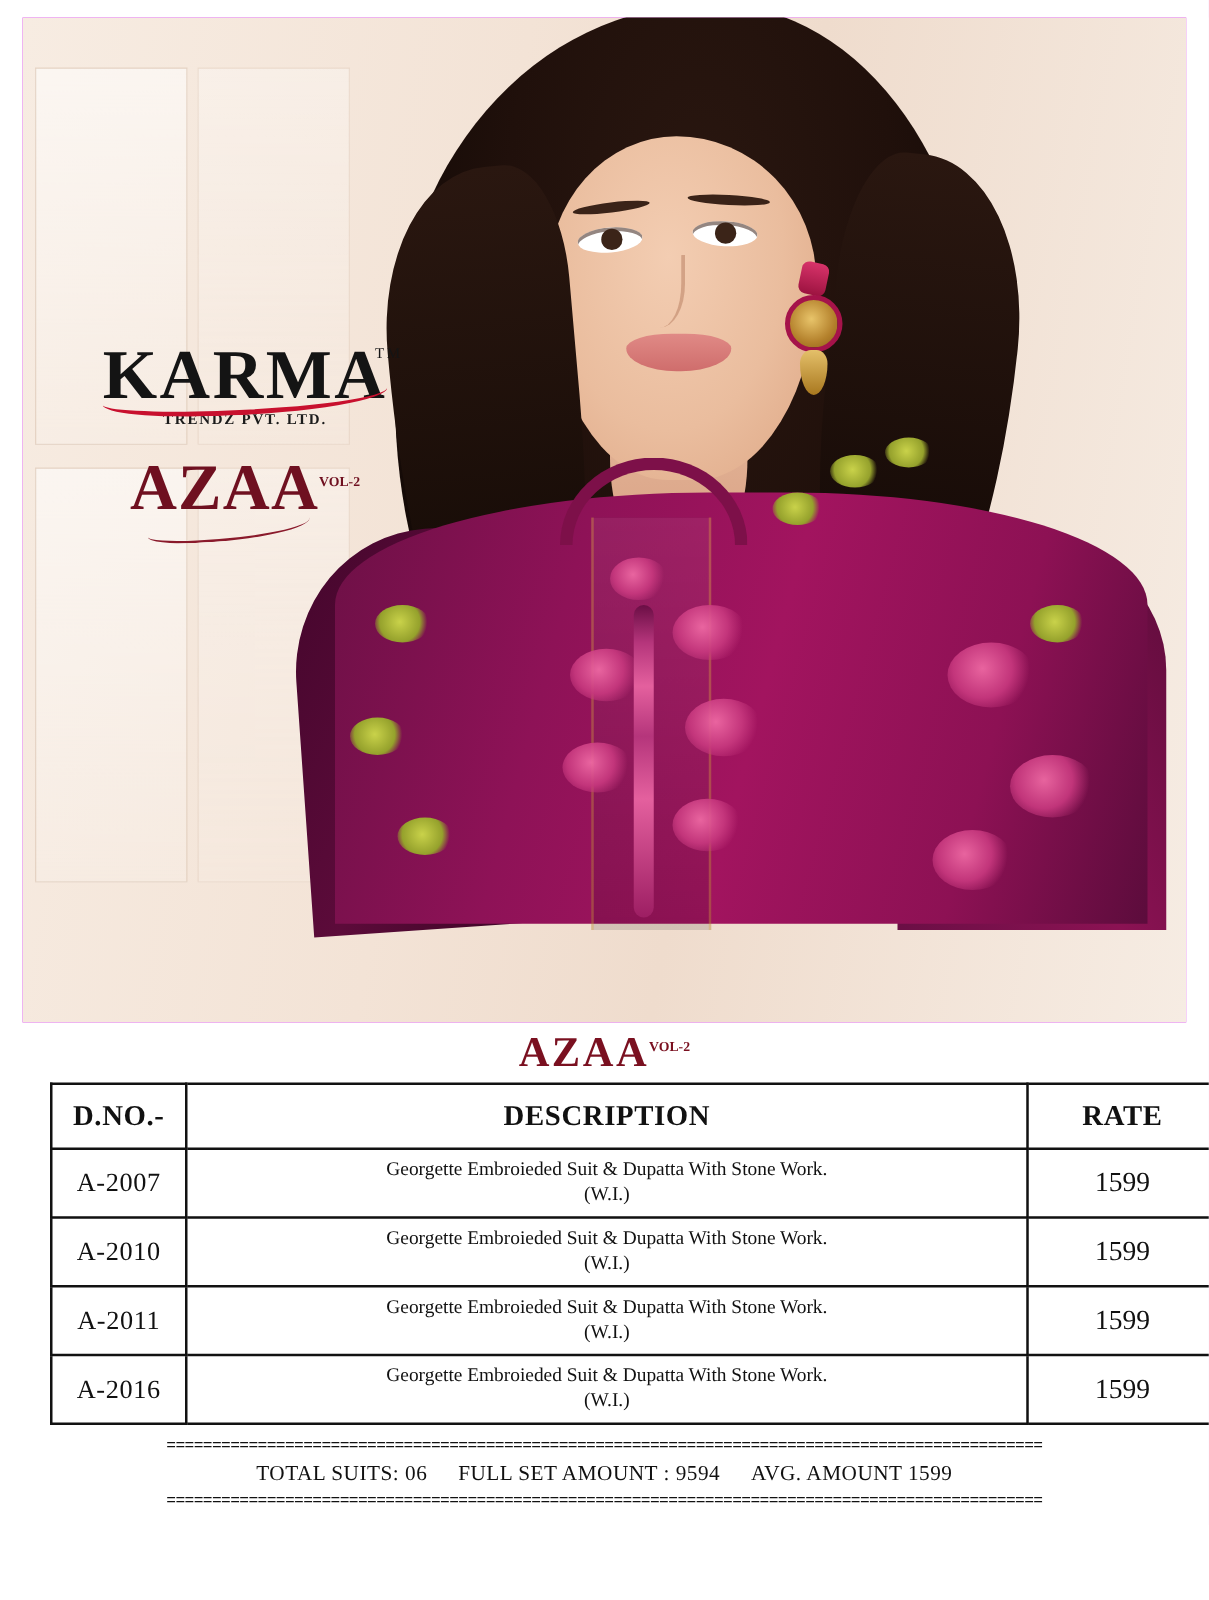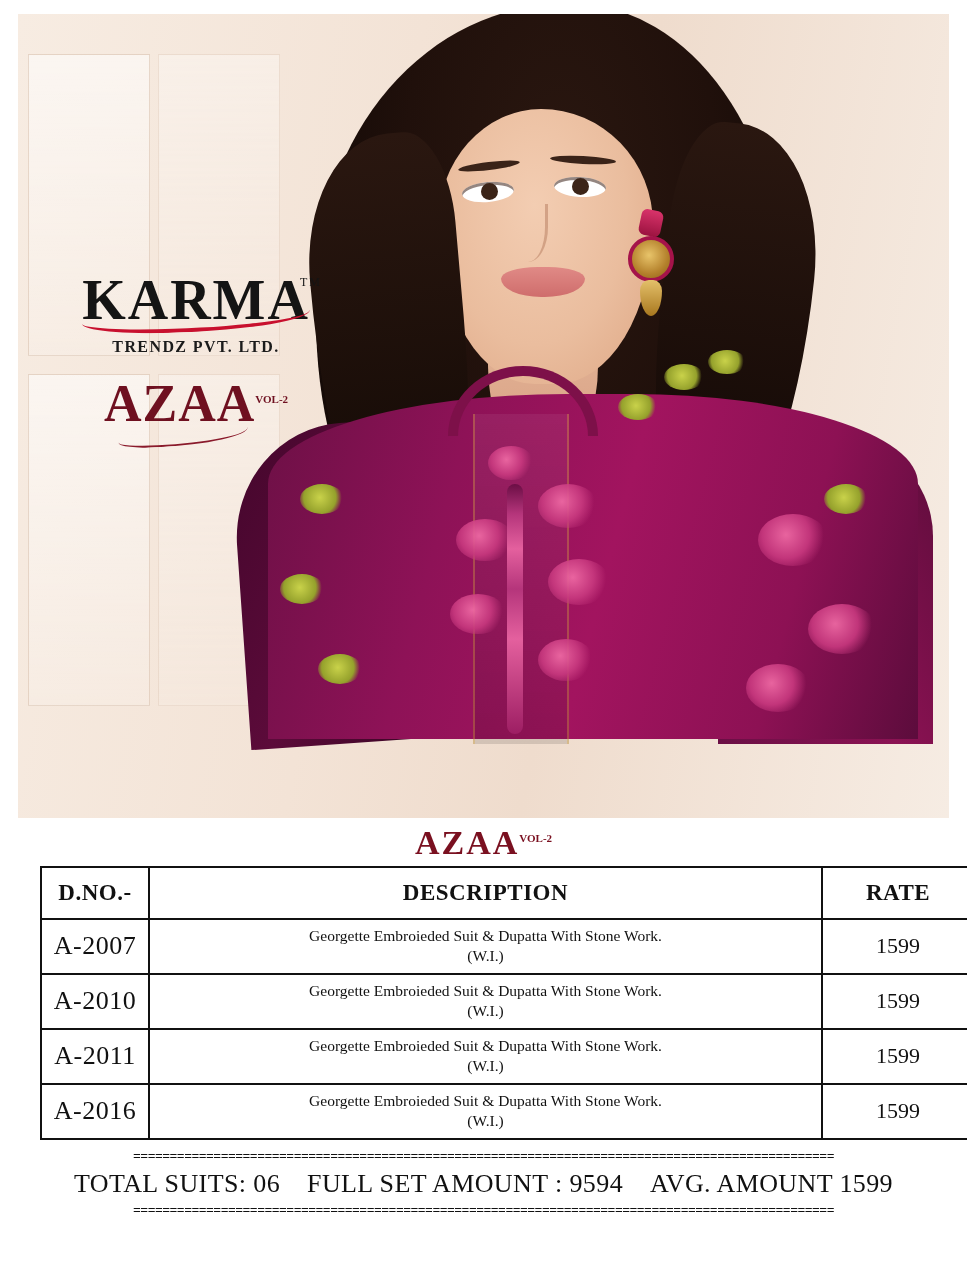--- a/index.html
+++ b/index.html
@@ -241,22 +241,21 @@
     transform: rotate(-2deg);
   }
   .brand-tm {
     position: absolute;
     right: -6px; top: 4px;
     font-size: 12px;
     font-weight: normal;
     margin-left: 44px;
   }
   .brand-sub {
-    margin-top: 10px;
-    font-size: 16px;
+    font-size: 12px;
     font-weight: bold;
     letter-spacing: 1.4px;
     color: #1b1b1b;
   }
   .brand-azaa {
     margin-top: 22px;
     position: relative;
     font-family: "Liberation Serif", serif;
     font-size: 52px;
     font-weight: bold;
@@ -314,21 +313,21 @@
     font-size: 23px;
     font-weight: bold;
     letter-spacing: .5px;
     height: 48px;
   }
   col.c-dno { width: 108px; }
   col.c-desc { width: auto; }
   col.c-rate { width: 152px; }
 
   td.dno {
-    font-size: 26px;
+    font-size: 21px;
     letter-spacing: .5px;
   }
   td.desc {
     font-size: 15.5px;
     line-height: 1.32;
     padding: 6px 8px;
   }
   td.rate {
     font-size: 22px;
   }
@@ -343,21 +342,21 @@
     font-family: "Liberation Mono", monospace;
     font-size: 13px;
     letter-spacing: -0.5px;
     color: #111;
     white-space: nowrap;
     overflow: hidden;
     line-height: 1.05;
   }
   .totals {
     font-family: "Liberation Serif", serif;
-    font-size: 26px;
+    font-size: 17px;
     letter-spacing: .4px;
     margin: 6px 0 5px 0;
     color: #111;
   }
   .totals span { margin: 0 10px; }
 </style>
 </head>
 <body>
 
 <div class="page">

